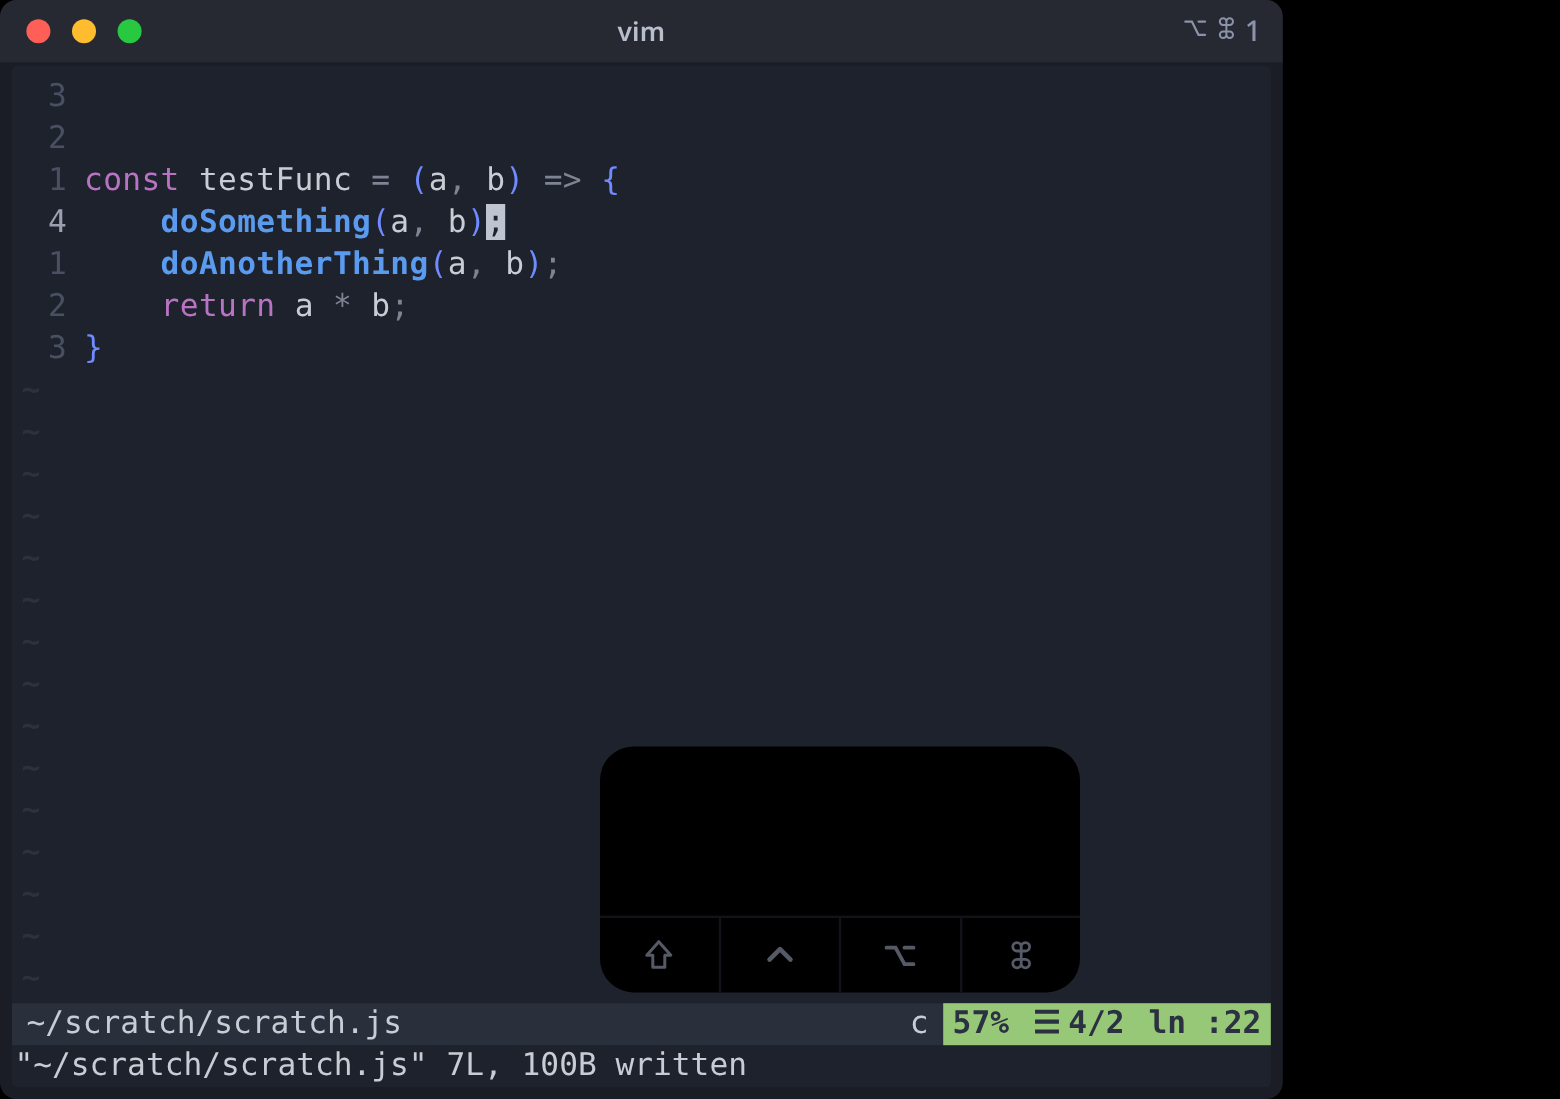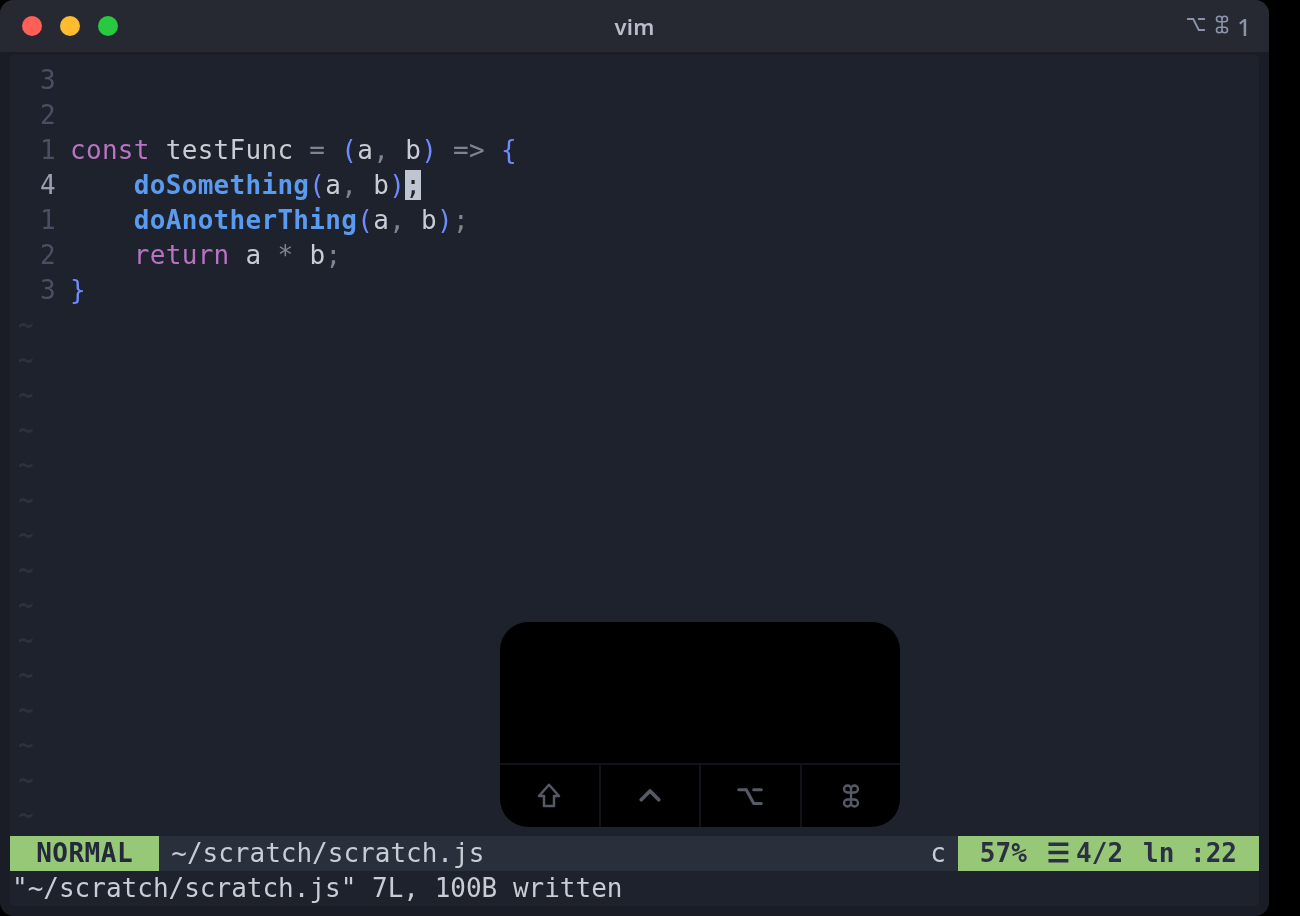--- a/index.html
+++ b/index.html
@@ -28,21 +28,21 @@
     --title-text: #b9becd;
   }
   * { box-sizing: border-box; }
   html, body {
     margin: 0; padding: 0;
     width: 1300px; height: 916px;
     background: #000;
     overflow: hidden;
   }
   .window {
-    width: 1269px; height: 916px;
+    width: 1069px; height: 916px;
     background: var(--bg-outer);
     border-radius: 14px;
     overflow: hidden;
     position: relative;
     font-family: "SF Mono","Menlo","Consolas",monospace;
   }
   .titlebar {
     height: 52px;
     background: var(--titlebar-bg);
     display: flex;
@@ -157,21 +157,21 @@
     padding-left: 12px;
   }
   .status-c {
     color: var(--text);
     padding-right: 12px;
   }
   .status-right {
     background: var(--status-green-bg);
     color: var(--status-green-fg2);
     font-weight: 700;
-    padding: 0 22px;
+    padding: 0 8px;
     display:flex;
     align-items:center;
     gap:6px;
   }
   .status-right .sep { display:inline-block; width:8px; }
   .messageline {
     position: absolute;
     left: 0; right: 0; bottom: 0;
     height: 35px;
     color: var(--msg);
@@ -264,21 +264,20 @@
         </div>
         <div class="modcell">
           <svg width="28" height="28" viewBox="0 0 24 24" fill="none" stroke="#555a66" stroke-width="2">
               <path d="M9 3a3 3 0 0 0-3 3 3 3 0 0 0 3 3h6a3 3 0 0 0 3-3 3 3 0 0 0-3-3 3 3 0 0 0-3 3v12a3 3 0 0 0 3 3 3 3 0 0 0 3-3 3 3 0 0 0-3-3H9a3 3 0 0 0-3 3 3 3 0 0 0 3 3 3 3 0 0 0 3-3V6a3 3 0 0 0-3-3Z"></path>
             </svg>
         </div>
       </div>
     </div>
 
     <div class="statusline">
-      <div class="mode-badge">&nbsp;<span>NORMAL</span>&nbsp;</div>
       <div class="status-path">~/scratch/scratch.js</div>
       <div class="status-c">c</div>
       <div class="status-right">
         <span>57%</span>
         <span class="sep"></span>
         <span>☰</span>
         <span>4/2</span>
         <span class="sep"></span>
         <span>ln :22</span>
       </div>

